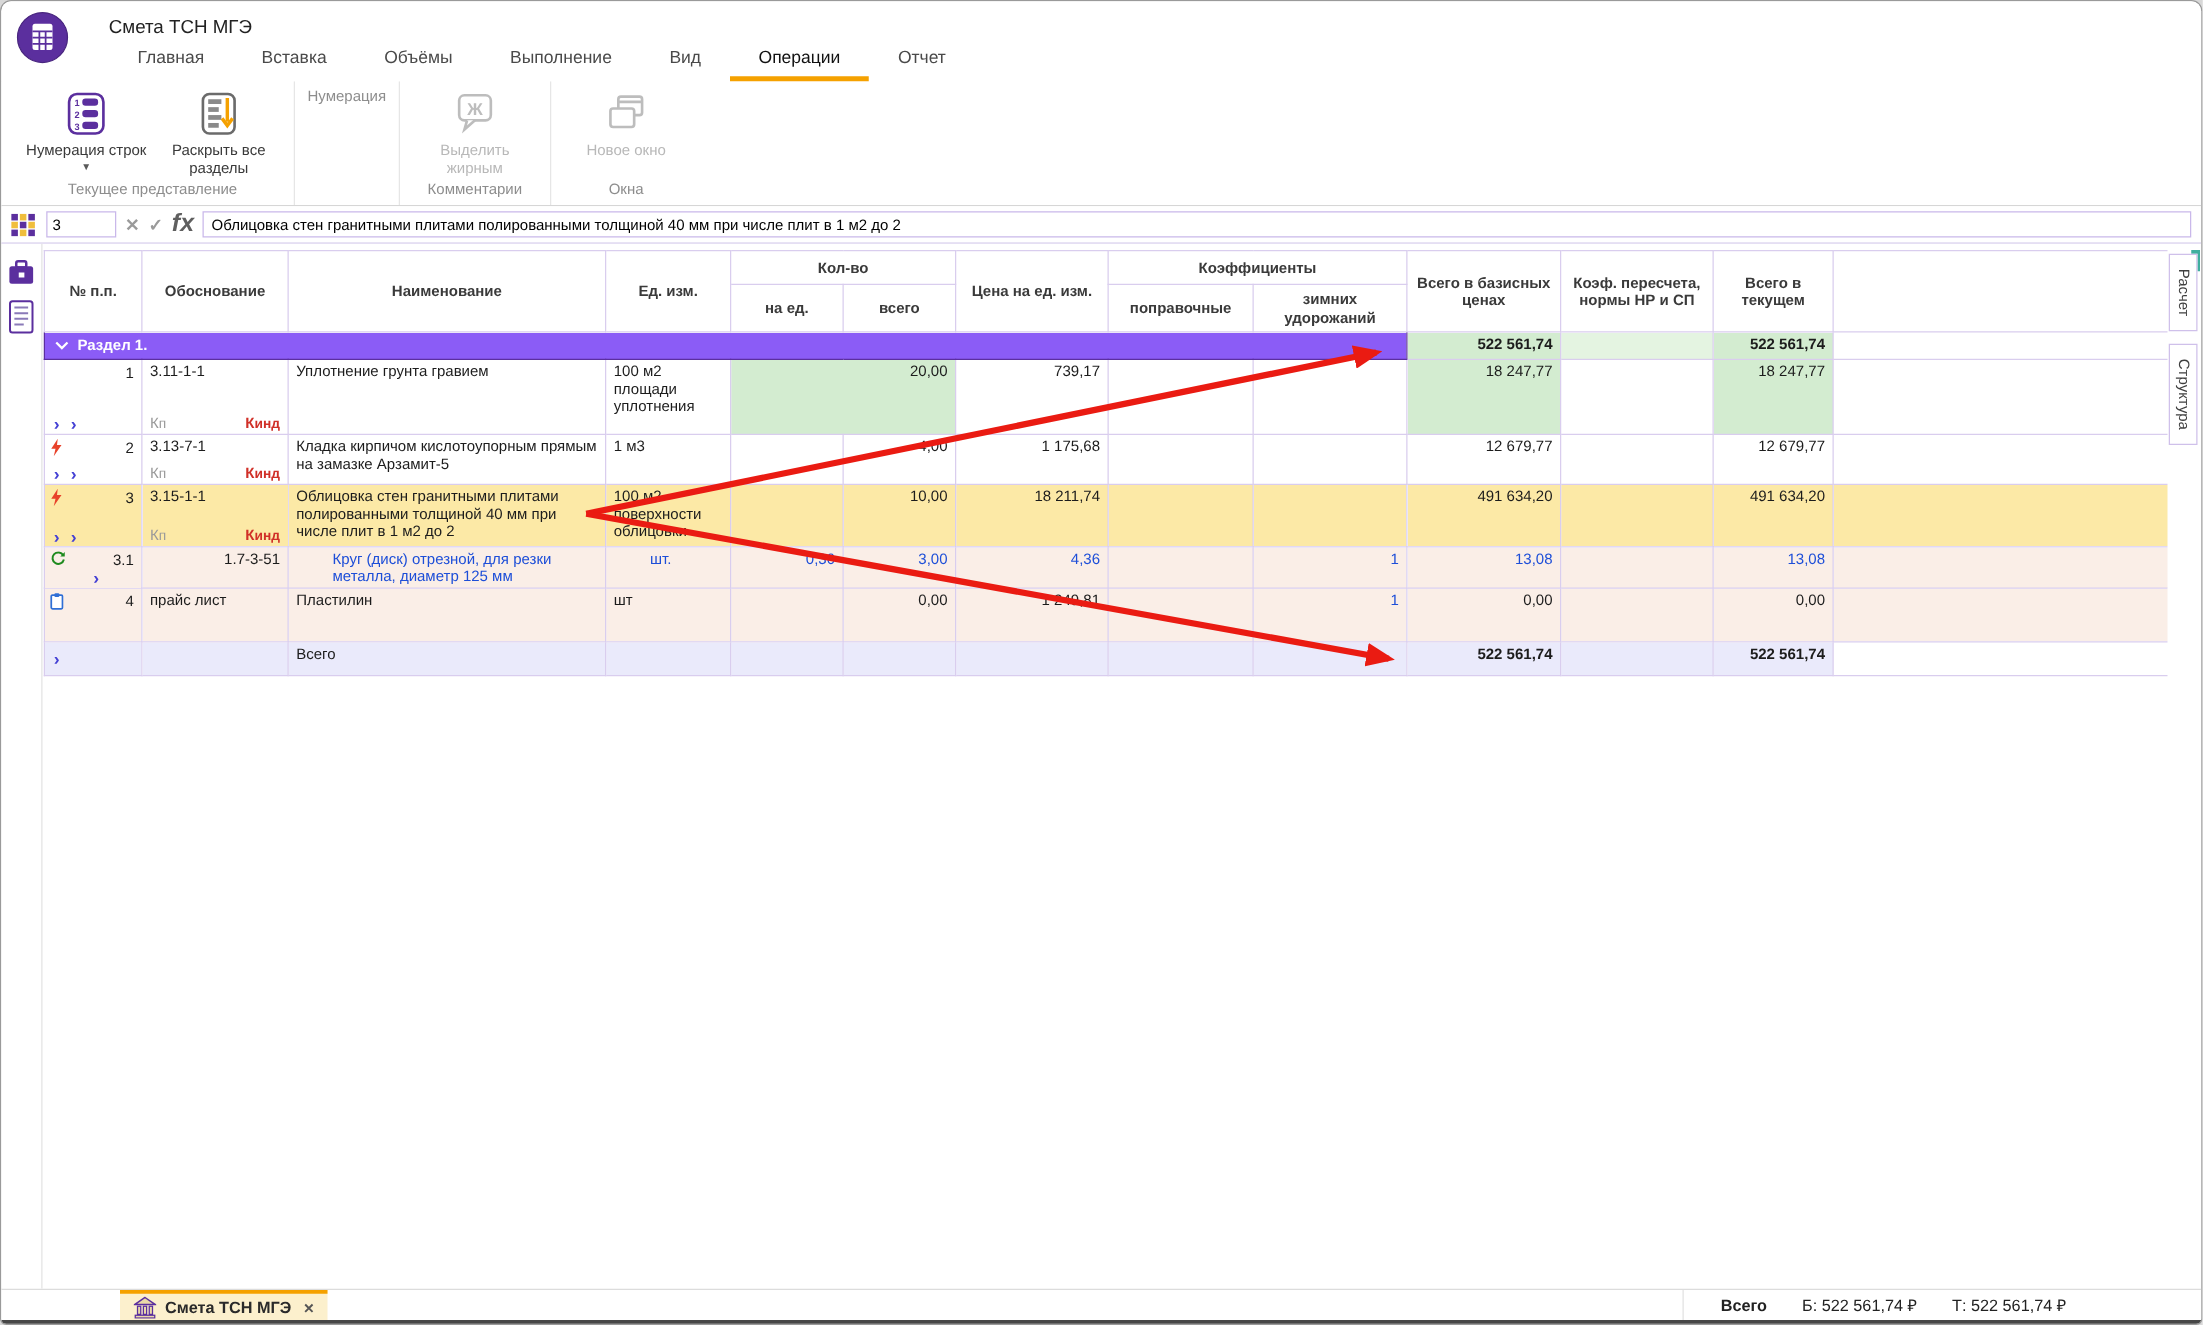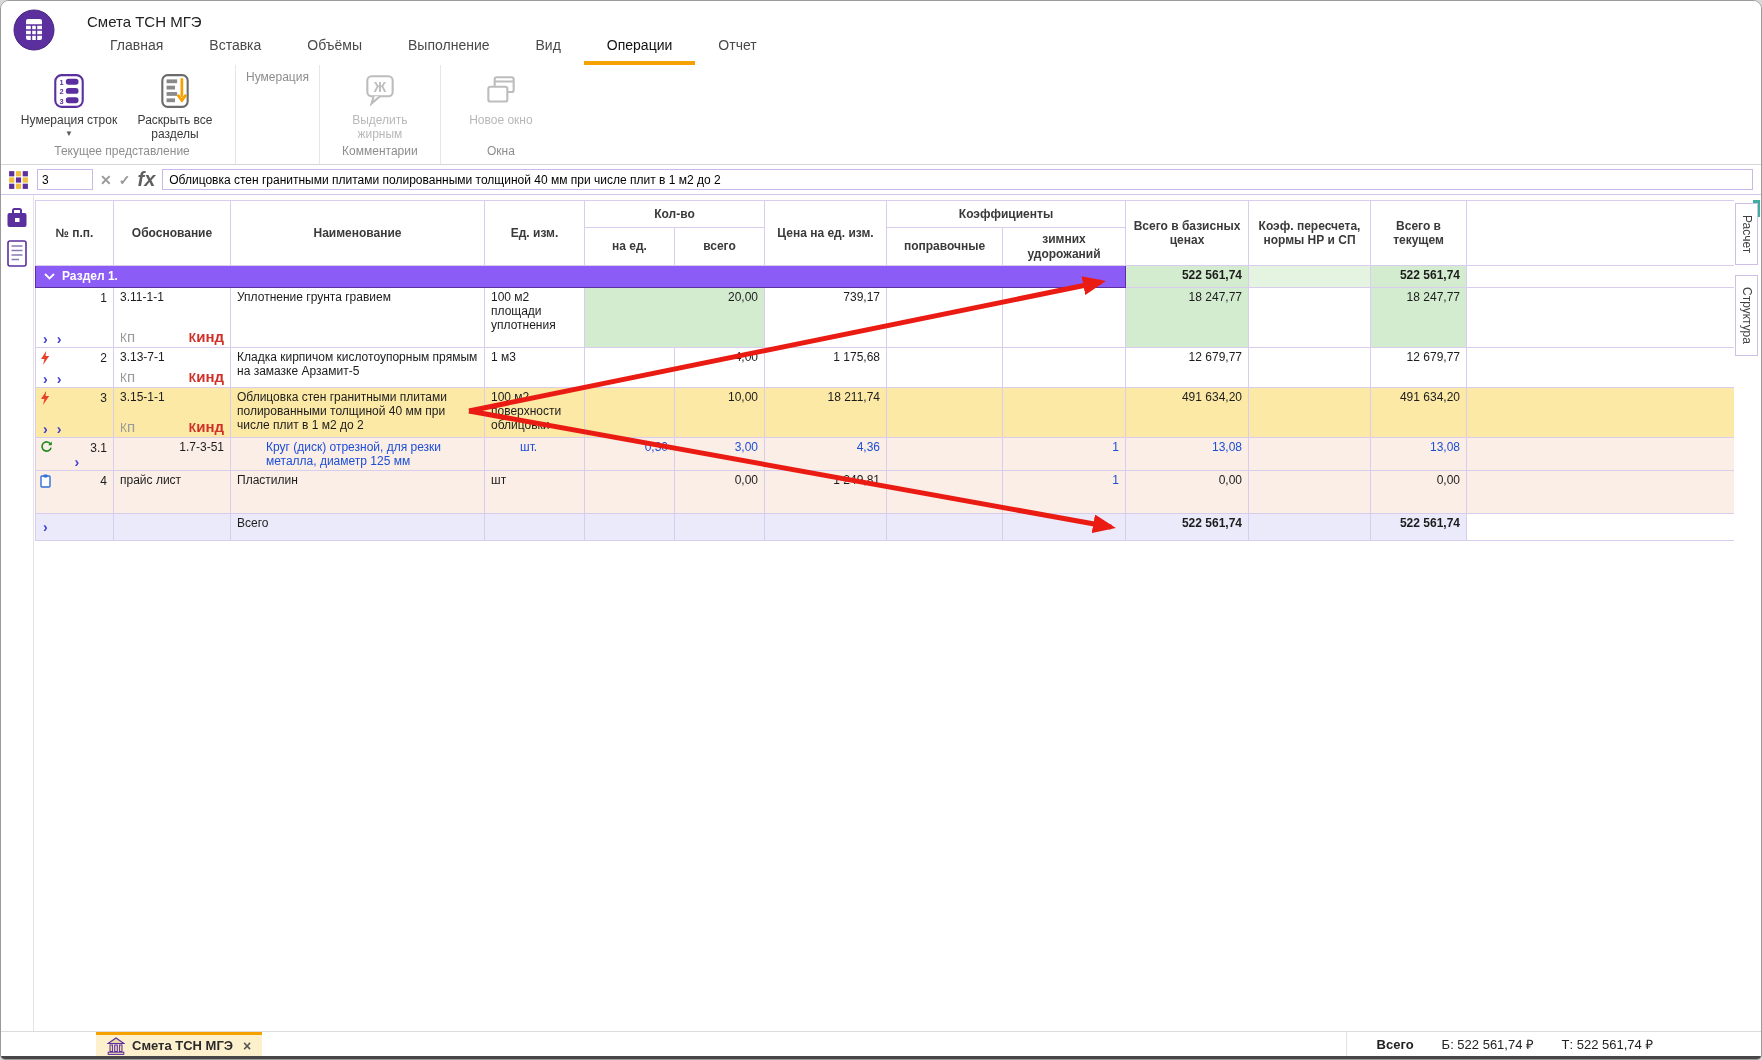--- a/index.html
+++ b/index.html
@@ -65,21 +65,21 @@
   tr.total td.wt { background:#fff; }
   .gtx { color:#1d4ed8;padding-left:35px; }
   .npp { position:relative; padding:0; }
   .npp-ico { position:absolute; left:4px; top:3px; }
   .npp-num { position:absolute; right:6px; top:3px; }
   .chev { position:absolute; left:7px; bottom:1px; color:#4440d4; font-weight:bold;
           font-size:14px; letter-spacing:9px; cursor:pointer; line-height:1; }
   .chev.mid { left:50%; }
   .just { position:relative; }
   .k-row { position:absolute; bottom:2px; left:6px; right:6px; display:flex; justify-content:space-between; }
-  .kmark { display:inline-block; font-size:15px; }
+  .kmark { display:inline-block; font-size:11px; }
   .kmark::first-letter { font-size:12px; }
   .kp { color:#9a9a9a; } .kind { color:#d03028; font-weight:bold; }
   .sec-chev { display:inline-block; margin-right:7px; }
 
   
   .bottombar { position:relative; height:25px; border-top:1px solid #dcdcdc; background:#fff;
                display:flex; align-items:stretch; }
   .doc-tab { margin-left:95px; display:flex; align-items:center; gap:7px; background:#fcf0cd;
              border-top:3px solid #f5a100; padding:0 11px; font-weight:bold; font-size:13px; color:#2a2a2a; cursor:pointer; }
   .close-x { color:#555; font-weight:bold; font-size:14px; margin-left:3px; cursor:pointer; }

